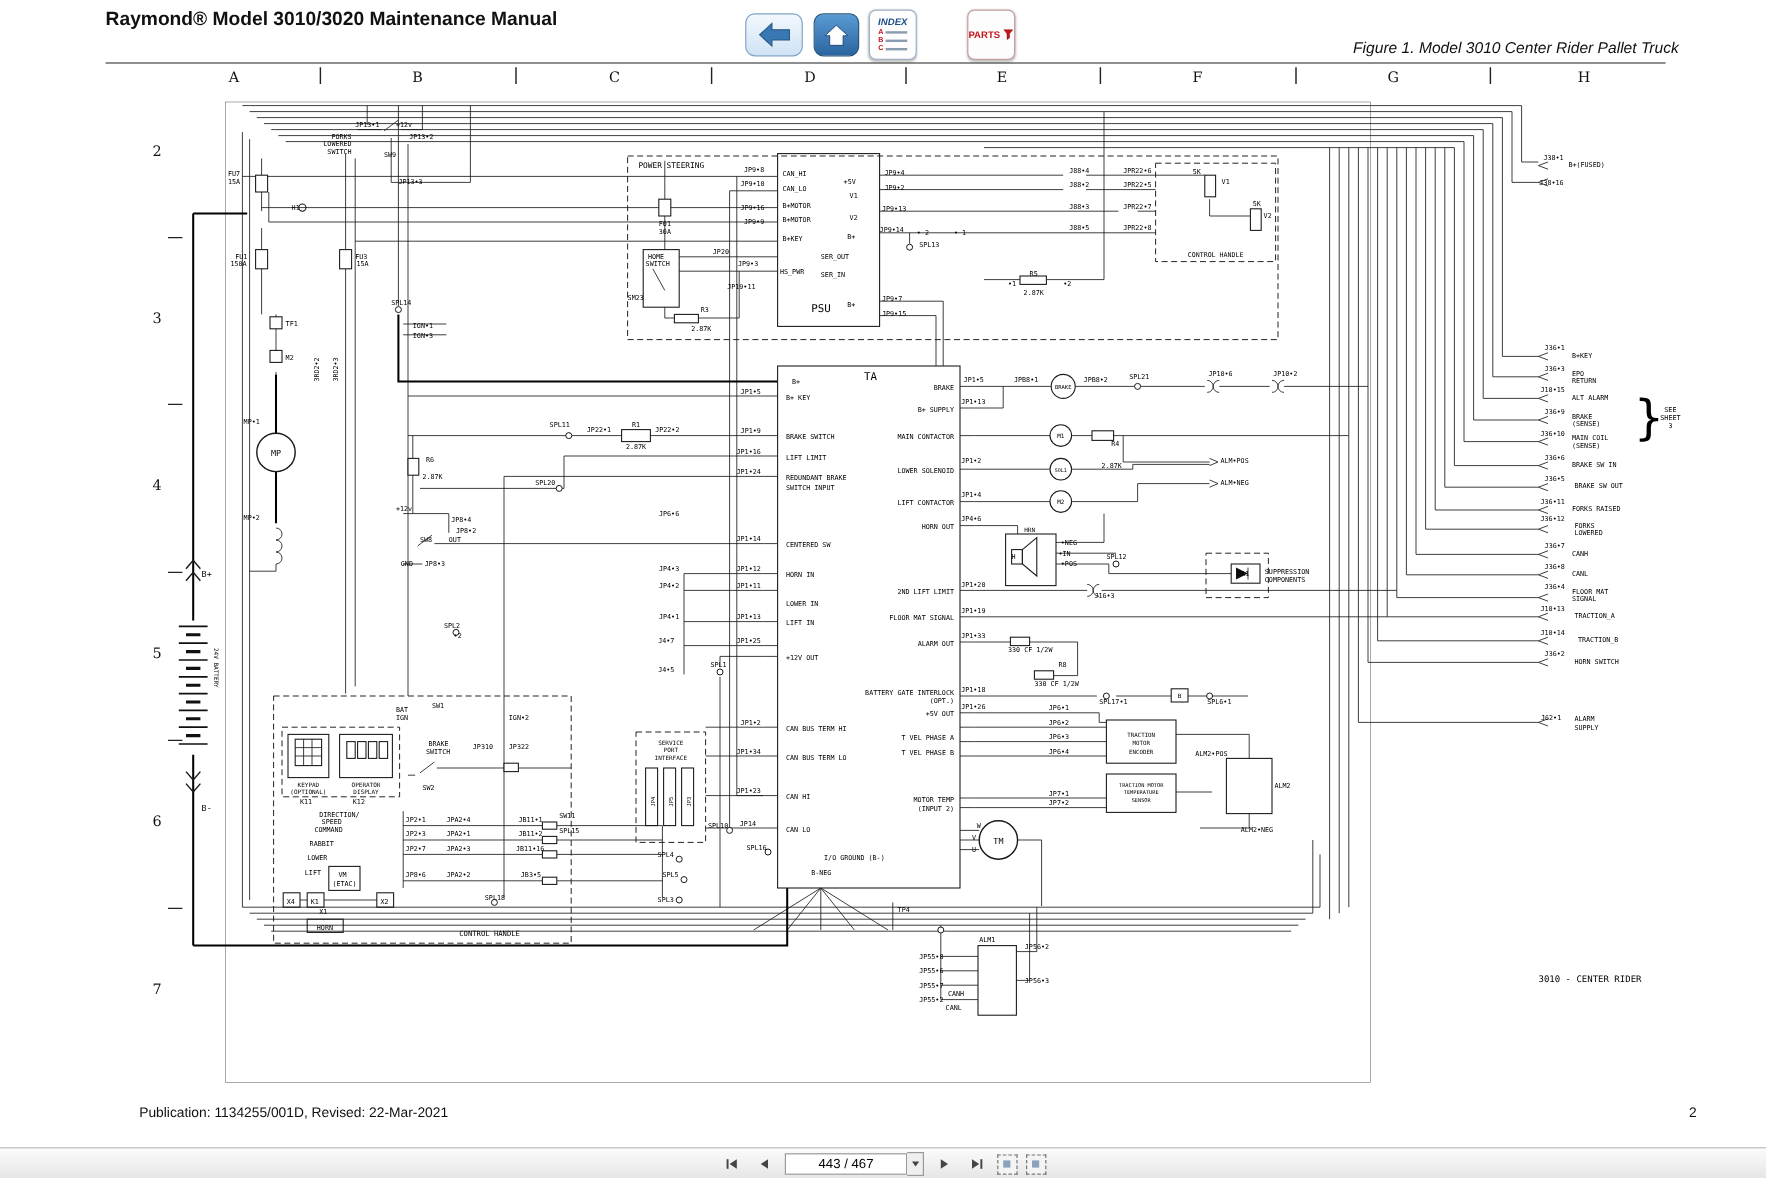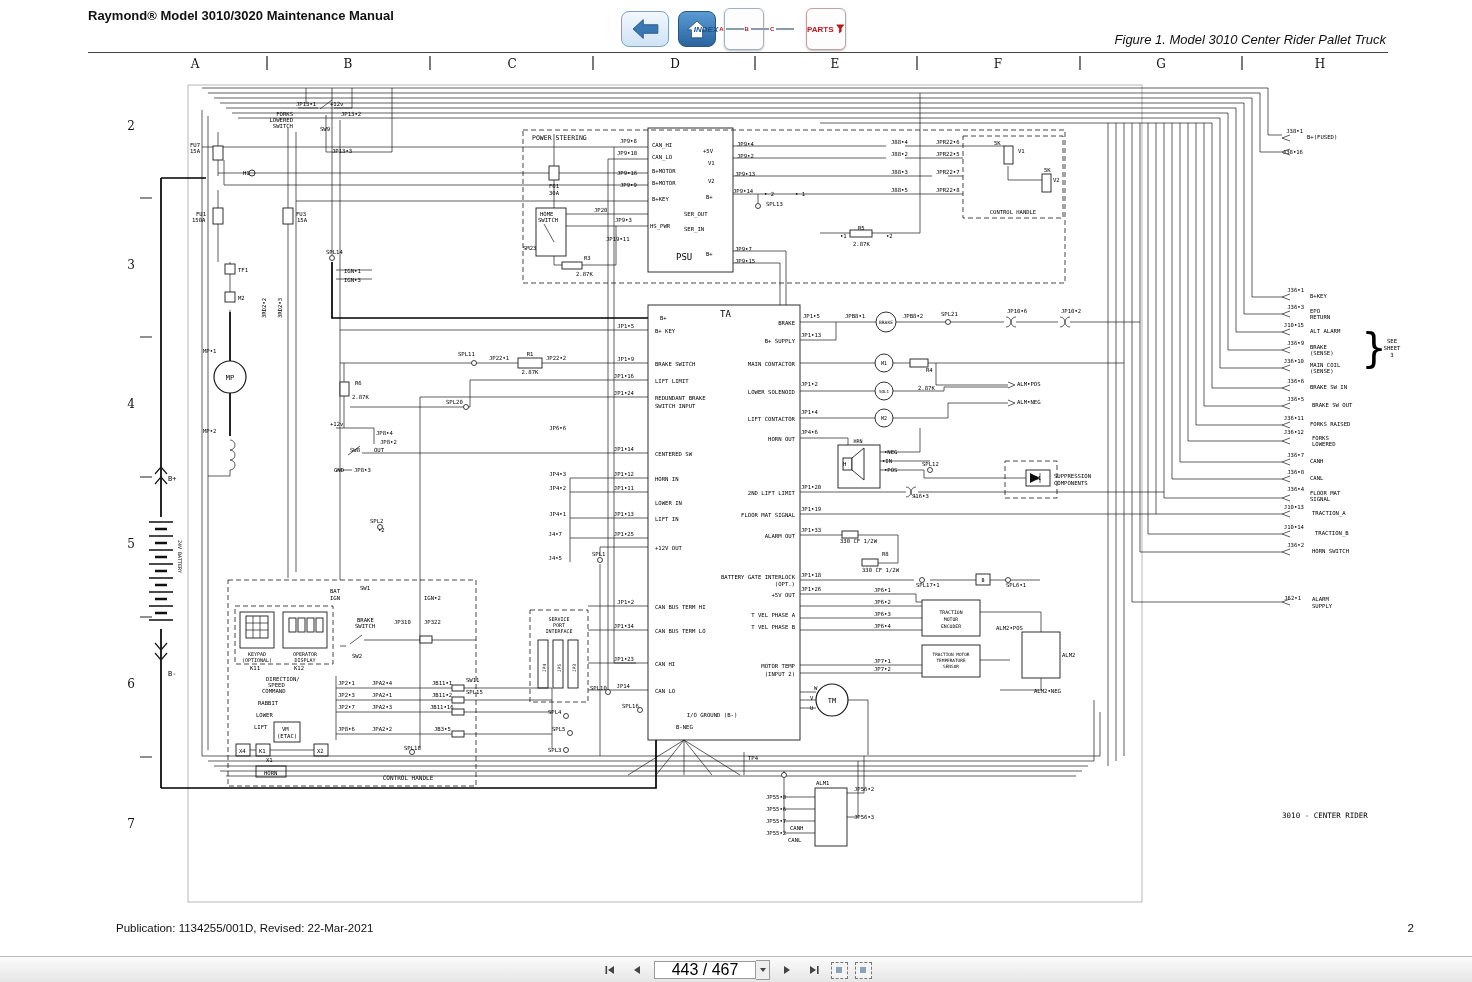--- a/index.html
+++ b/index.html
@@ -1,28 +1,28 @@
 <!DOCTYPE html>
 <html><head>
 <meta charset="utf-8">
 <style>
   html,body{margin:0;padding:0;background:#fff;}
   .page{position:relative;width:1472px;height:982px;background:#fff;overflow:hidden;
         font-family:"Liberation Sans",sans-serif;color:#111;}
-  .manual-title{position:absolute;left:88px;top:8px;font-size:13px;font-weight:bold;z-index:3;}
-  .figure-caption{position:absolute;right:86px;top:32px;font-size:13px;font-style:italic;z-index:3;text-align:right;}
+  .manual-title{position:absolute;left:88px;top:8px;font-size:16px;font-weight:bold;z-index:3;}
+  .figure-caption{position:absolute;right:73px;top:32px;font-size:13px;font-style:italic;z-index:3;text-align:right;}
   .header-rule{position:absolute;left:88px;top:52px;width:1300px;height:1px;background:#444;z-index:3;}
   
   .nav-btn{position:absolute;z-index:4;cursor:pointer;display:flex;align-items:center;justify-content:center;}
   .btn-back{left:621px;top:11px;width:46px;height:34px;border:1.5px solid #7aa2c8;border-radius:8px;
             background:linear-gradient(#f3f8fd,#cfe3f5);}
   .btn-home{left:678px;top:11px;width:36px;height:34px;border:1.5px solid #28567f;border-radius:8px;
             background:linear-gradient(#5a9bd4,#2a649e);}
   .btn-index{left:724px;top:8px;width:38px;height:40px;border:1px solid #9fb2c6;border-radius:6px;
-             background:#fdfdfd;flex-direction:row;gap:1px;box-shadow:0 1px 2px rgba(0,0,0,.25);}
+             background:#fdfdfd;flex-direction:column;gap:1px;box-shadow:0 1px 2px rgba(0,0,0,.25);}
   .btn-parts{left:806px;top:8px;width:38px;height:40px;border:1px solid #c6a0a0;border-radius:6px;
              background:#fdfdfd;gap:1px;box-shadow:0 1px 2px rgba(0,0,0,.25);}
   .index-word{font-size:8px;font-weight:bold;color:#1d4f8a;font-style:italic;}
   .parts-word{font-size:8px;font-weight:bold;color:#c4161c;}
   .index-row{display:flex;align-items:center;gap:2px;}
   .index-letter{font-size:6px;color:#c4161c;font-weight:bold;}
   .index-line{width:18px;height:2px;background:#8a9bb0;}
   
   svg.schematic{position:absolute;left:0;top:0;z-index:1;}
   .w{fill:none;stroke:#1a1a1a;stroke-width:.7;}
@@ -38,21 +38,21 @@
   #label-layer text{font-family:"DejaVu Sans Mono","Liberation Mono",monospace;fill:#000;}
   #grid-layer text{font-family:"DejaVu Serif","Liberation Serif",serif;font-size:12px;fill:#111;}
   
   .publication{position:absolute;left:88px;top:922px;font-size:11.5px;z-index:3;padding-left:28px;}
   .page-number{position:absolute;right:58px;top:922px;font-size:11.5px;z-index:3;}
   
   .toolbar{position:absolute;left:0;bottom:0;width:100%;height:25px;z-index:5;
            background:linear-gradient(#fbfbfb,#e6e6e6);border-top:1px solid #bcbcbc;}
   .tb-center{position:absolute;left:50%;top:3px;transform:translateX(-50%);display:flex;align-items:center;gap:7px;}
   .tb-btn{width:20px;height:18px;display:flex;align-items:center;justify-content:center;border-radius:3px;cursor:pointer;}
-  .page-input{width:96px;height:16px;border:1px solid #9a9a9a;background:#fff;font-size:16px;
+  .page-input{width:96px;height:16px;border:1px solid #9a9a9a;background:#fff;font-size:11px;
               font-family:"Liberation Sans",sans-serif;text-align:center;padding:0 2px;}
   .page-caret{width:13px;height:18px;border:1px solid #9a9a9a;border-left:none;background:#efefef;
               display:flex;align-items:center;justify-content:center;cursor:pointer;}
   .caret-glyph{width:0;height:0;border-left:3.5px solid transparent;border-right:3.5px solid transparent;
                border-top:4.5px solid #444;}
   .tb-right{position:absolute;right:8px;top:3px;display:flex;align-items:center;gap:8px;margin-top:44px;}
   .view-icon{width:13px;height:15px;border:1.5px solid #5f7fa3;background:#eaf1f8;cursor:pointer;}
   .view-icon.split{background:linear-gradient(90deg,#eaf1f8 45%,#5f7fa3 45%,#5f7fa3 55%,#eaf1f8 55%);}
   .view-icon.rows{background:linear-gradient(#eaf1f8 40%,#5f7fa3 40%,#5f7fa3 55%,#eaf1f8 55%);}
   .view-icon.grid4{background:

